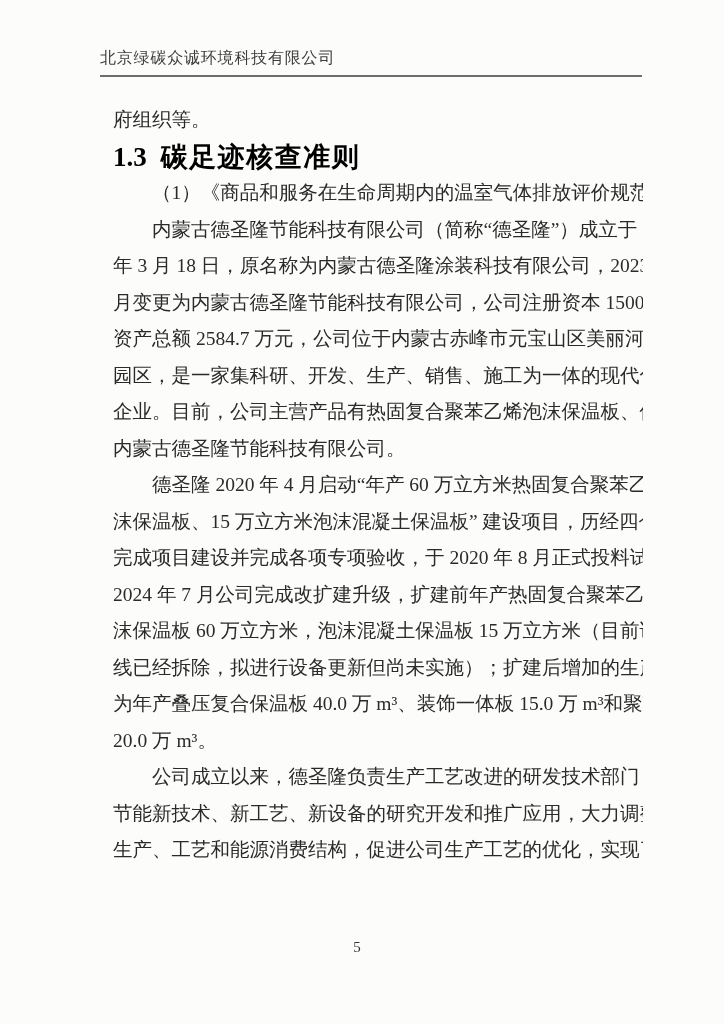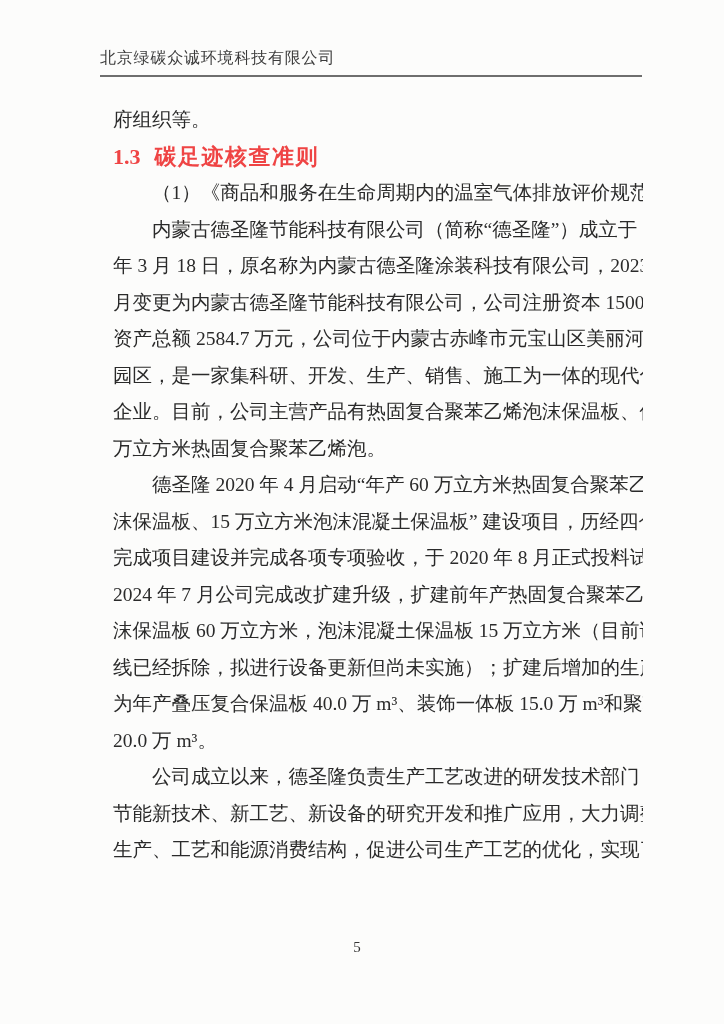--- a/index.html
+++ b/index.html
@@ -42,23 +42,23 @@
     line-height: 36.5px;
     text-align: justify;
     text-align-last: justify;
     overflow: hidden;
     white-space: nowrap;
   }
   .lastline { text-align-last: left; }
   .indent { padding-left: 39px; }
   .heading {
     font-weight: 700;
-    font-size: 22px;
+    font-size: 27px;
     text-align-last: left;
-    color: #ef4444;
+    color: #000000;
   }
   .heading .hnum { margin-right: 14px; }
   .heading .htitle { letter-spacing: 1.5px; }
   .page-number {
     position: absolute;
     top: 936px;
     left: 0;
     right: 10px;
     text-align: center;
     font-size: 15px;
@@ -85,21 +85,21 @@
 
     <div class="line indent">（1）《商品和服务在生命周期内的温室气体排放评价规范》</div>
 
 
     <div class="line indent">内蒙古德圣隆节能科技有限公司（简称“德圣隆”）成立于 2019</div>
     <div class="line">年 3 月 18 日，原名称为内蒙古德圣隆涂装科技有限公司，2023 年 3</div>
     <div class="line">月变更为内蒙古德圣隆节能科技有限公司，公司注册资本 1500 万元，</div>
     <div class="line">资产总额 2584.7 万元，公司位于内蒙古赤峰市元宝山区美丽河物流</div>
     <div class="line">园区，是一家集科研、开发、生产、销售、施工为一体的现代化建材</div>
     <div class="line">企业。目前，公司主营产品有热固复合聚苯乙烯泡沫保温板、保温装</div>
-    <div class="line lastline">万立方米热固复合聚苯乙烯泡。</div>
+    <div class="line lastline">内蒙古德圣隆节能科技有限公司。</div>
 
     <div class="line indent">德圣隆 2020 年 4 月启动“年产 60 万立方米热固复合聚苯乙烯泡</div>
     <div class="line">沫保温板、15 万立方米泡沫混凝土保温板” 建设项目，历经四个月</div>
     <div class="line">完成项目建设并完成各项专项验收，于 2020 年 8 月正式投料试运行。</div>
     <div class="line">2024 年 7 月公司完成改扩建升级，扩建前年产热固复合聚苯乙烯泡</div>
     <div class="line">沫保温板 60 万立方米，泡沫混凝土保温板 15 万立方米（目前该生产</div>
     <div class="line">线已经拆除，拟进行设备更新但尚未实施）；扩建后增加的生产能力</div>
     <div class="line">为年产叠压复合保温板 40.0 万 m³、装饰一体板 15.0 万 m³和聚苯板</div>
     <div class="line lastline">20.0 万 m³。</div>
 

